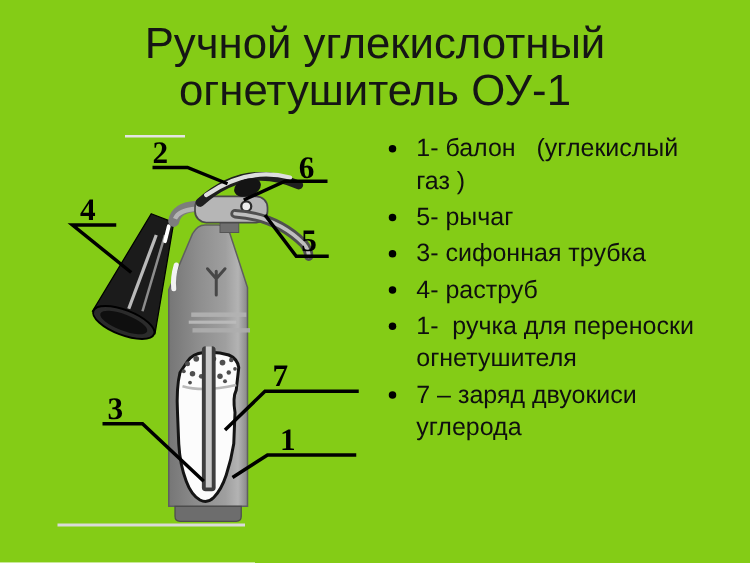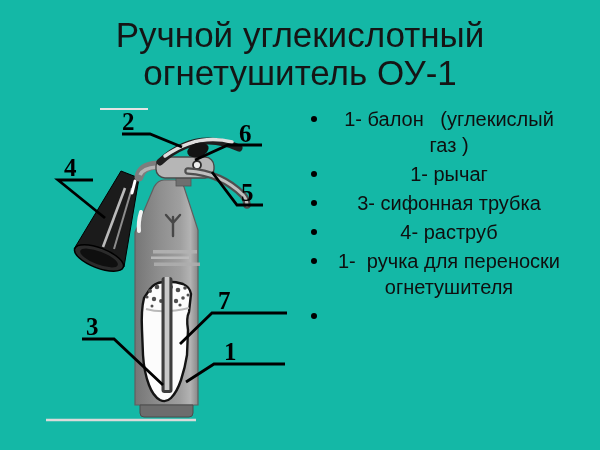--- a/index.html
+++ b/index.html
@@ -1,30 +1,30 @@
 <!DOCTYPE html>
 <html><head>
 <meta charset="utf-8">
 <style>
   html,body{margin:0;padding:0;background:#fff;}
   .slide{
-    position:relative;width:600px;height:450px;background:#14b8a6;overflow:hidden;
+    position:relative;width:600px;height:450px;background:#84cc16;overflow:hidden;
     font-family:"Liberation Sans","DejaVu Sans",sans-serif;color:#111;
   }
   .title{
     position:absolute;top:16px;left:0;width:600px;text-align:center;
     font-size:35px;line-height:38px;font-weight:400;color:#151515;letter-spacing:0;
   }
   .title span{display:block;}
   .legend{
     position:absolute;left:305px;top:106px;width:260px;margin:0;padding:0;list-style:none;
   }
   .legend li{
     position:relative;padding-left:28px;margin:0 0 3px 0;
-    font-size:20px;line-height:26px;color:#0f0f0f;text-align:center;
+    font-size:20px;line-height:26px;color:#0f0f0f;
   }
   .legend .dot{
     position:absolute;left:6px;top:10px;width:6px;height:6px;border-radius:50%;background:#000;
   }
   .legend .txt{display:block;width:232px;white-space:pre-wrap;}
   .diagram{position:absolute;left:35px;top:95px;}
   .callout-num{
     font-family:"Liberation Serif","DejaVu Serif",serif;font-weight:bold;font-size:25px;fill:#000;
   }
 </style>
@@ -38,36 +38,37 @@
     <span>огнетушитель ОУ-1</span>
   </div>
 
   <ul class="legend">
     <li>
         <span class="dot"></span>
         <span class="txt">1- балон   (углекислый газ )</span>
       </li>
     <li>
         <span class="dot"></span>
-        <span class="txt">1- рычаг</span>
+        <span class="txt">5- рычаг</span>
       </li>
     <li>
         <span class="dot"></span>
         <span class="txt">3- сифонная трубка</span>
       </li>
     <li>
         <span class="dot"></span>
         <span class="txt">4- раструб</span>
       </li>
     <li>
         <span class="dot"></span>
         <span class="txt">1-  ручка для переноски огнетушителя</span>
       </li>
     <li>
         <span class="dot"></span>
+        <span class="txt">7 – заряд двуокиси углерода</span>
       </li>
   </ul>
 
   <svg class="diagram" width="265" height="350" viewBox="35 95 265 350" xmlns="http://www.w3.org/2000/svg">
     <defs>
       <linearGradient id="gBody" x1="0" y1="0" x2="1" y2="0">
         <stop offset="0" stop-color="#767676"></stop>
         <stop offset="0.4" stop-color="#8f8f8f"></stop>
         <stop offset="0.72" stop-color="#9f9f9f"></stop>
         <stop offset="0.88" stop-color="#b3b3b3"></stop>

